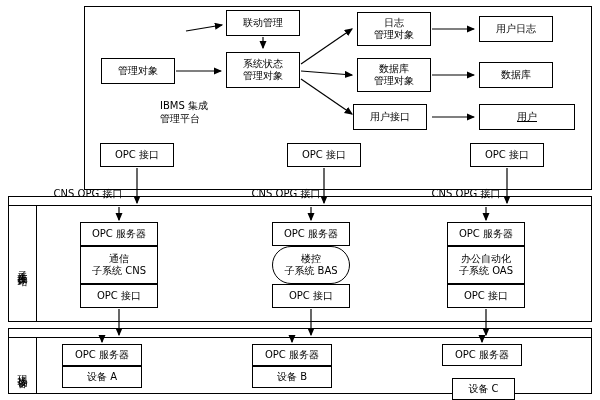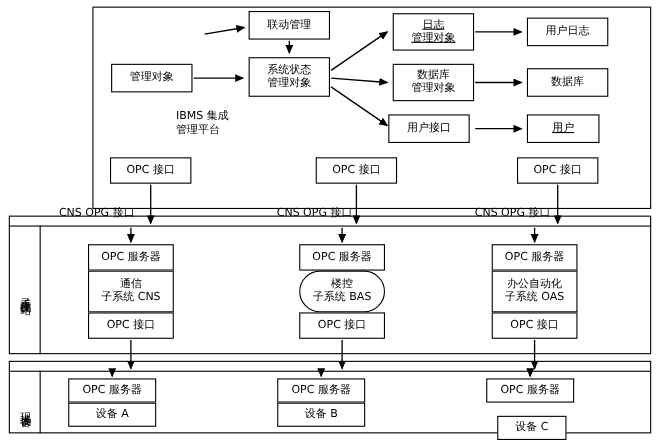--- a/index.html
+++ b/index.html
@@ -90,29 +90,29 @@
 
   <div class="vtext" style="left:14px;top:218px;width:14px;height:96px;">子系统操作站</div>
   <div class="vtext" style="left:14px;top:346px;width:14px;height:46px;">现场设备</div>
 
 
   <div class="box" style="left:226px;top:10px;width:74px;height:26px;">联动管理</div>
   <div class="box" style="left:101px;top:58px;width:74px;height:26px;">管理对象</div>
   <div class="box" style="left:226px;top:52px;width:74px;height:36px;">系统状态
 管理对象</div>
 
-  <div class="box" style="left:357px;top:12px;width:74px;height:34px;text-decoration:underline;">日志
+  <div class="box" style="left:357px;top:12px;width:74px;height:34px;">日志
 管理对象</div>
   <div class="box" style="left:357px;top:58px;width:74px;height:34px;">数据库
 管理对象</div>
   <div class="box" style="left:353px;top:104px;width:74px;height:26px;">用户接口</div>
 
   <div class="box" style="left:479px;top:16px;width:74px;height:26px;">用户日志</div>
   <div class="box" style="left:479px;top:62px;width:74px;height:26px;">数据库</div>
-  <div class="box" style="left:479px;top:104px;width:66px;height:26px;text-decoration:underline;">用户</div>
+  <div class="box" style="left:479px;top:104px;width:96px;height:26px;text-decoration:underline;">用户</div>
 
   <div class="plain" style="left:160px;top:100px;width:110px;height:30px;text-align:left;">IBMS 集成
 管理平台</div>
 
   <div class="box" style="left:100px;top:143px;width:74px;height:24px;">OPC 接口</div>
   <div class="box" style="left:287px;top:143px;width:74px;height:24px;">OPC 接口</div>
   <div class="box" style="left:470px;top:143px;width:74px;height:24px;">OPC 接口</div>
 
   <div class="plain" style="left:42px;top:188px;width:92px;height:14px;">CNS OPG 接口</div>
   <div class="plain" style="left:240px;top:188px;width:92px;height:14px;">CNS OPG 接口</div>

